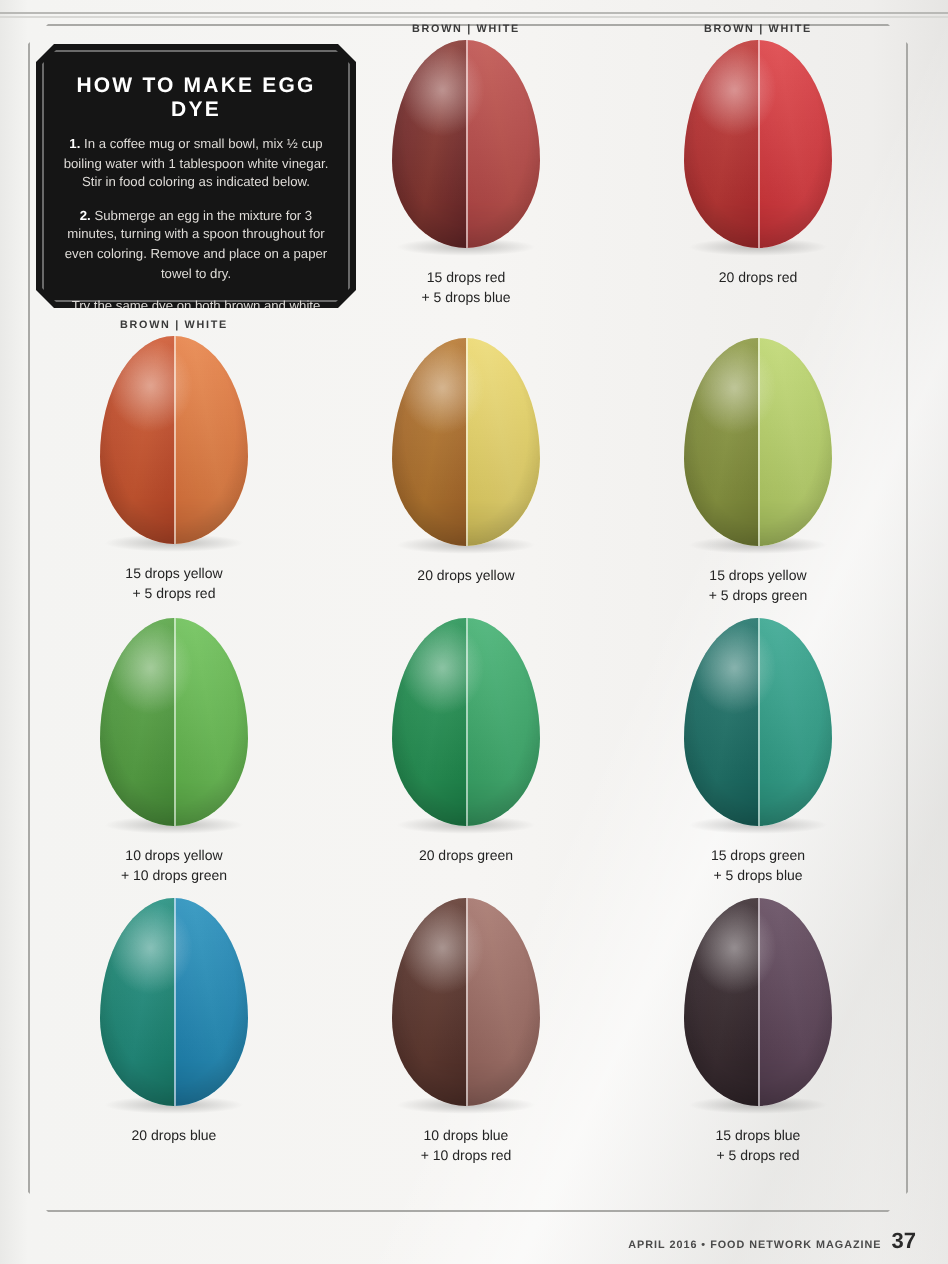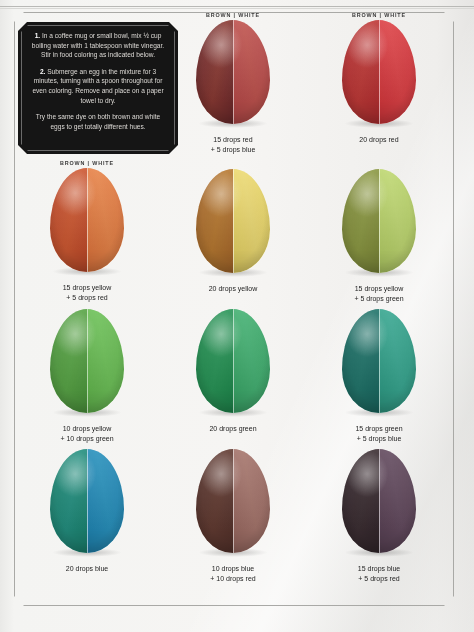--- a/index.html
+++ b/index.html
@@ -112,20 +112,21 @@
 <body>
 
 <div class="page">
   <div class="paper-shade"></div>
   <div class="top-rule"></div>
   <div class="top-rule2"></div>
   <div class="frame"></div>
 
   <div class="howto">
     <div class="howto-inner"></div>
+    <div class="howto-title">HOW TO MAKE EGG DYE</div>
     <p><b>1.</b><span> In a coffee mug or small bowl, mix ½ cup boiling water with 1 tablespoon white vinegar. Stir in food coloring as indicated below.</span></p>
     <p><b>2.</b><span> Submerge an egg in the mixture for 3 minutes, turning with a spoon throughout for even coloring. Remove and place on a paper towel to dry.</span></p>
     <p>Try the same dye on both brown and white eggs to get totally different hues.</p>
   </div>
 
   <div class="grid" id="grid">
       <div class="cell" style="left: 146px; top: 0px;">
         <div class="swatch-label">BROWN  |  WHITE</div>
         <div class="egg-wrap">
           <div class="egg-shadow"></div>
@@ -272,13 +273,17 @@
             <div class="seam"></div>
           </div>
         </div>
         <div class="caption" style="white-space: pre-line;">15 drops blue
 + 5 drops red</div>
       </div>
     </div>
 
   <div class="credit">PHOTOGRAPHS BY RALPH SMITH</div>
 
+  <div class="footer">
+    <span class="footer-text">APRIL 2016 • FOOD NETWORK MAGAZINE</span>
+    <span class="footer-page">37</span>
+  </div>
 </div>
 
 </body></html>

